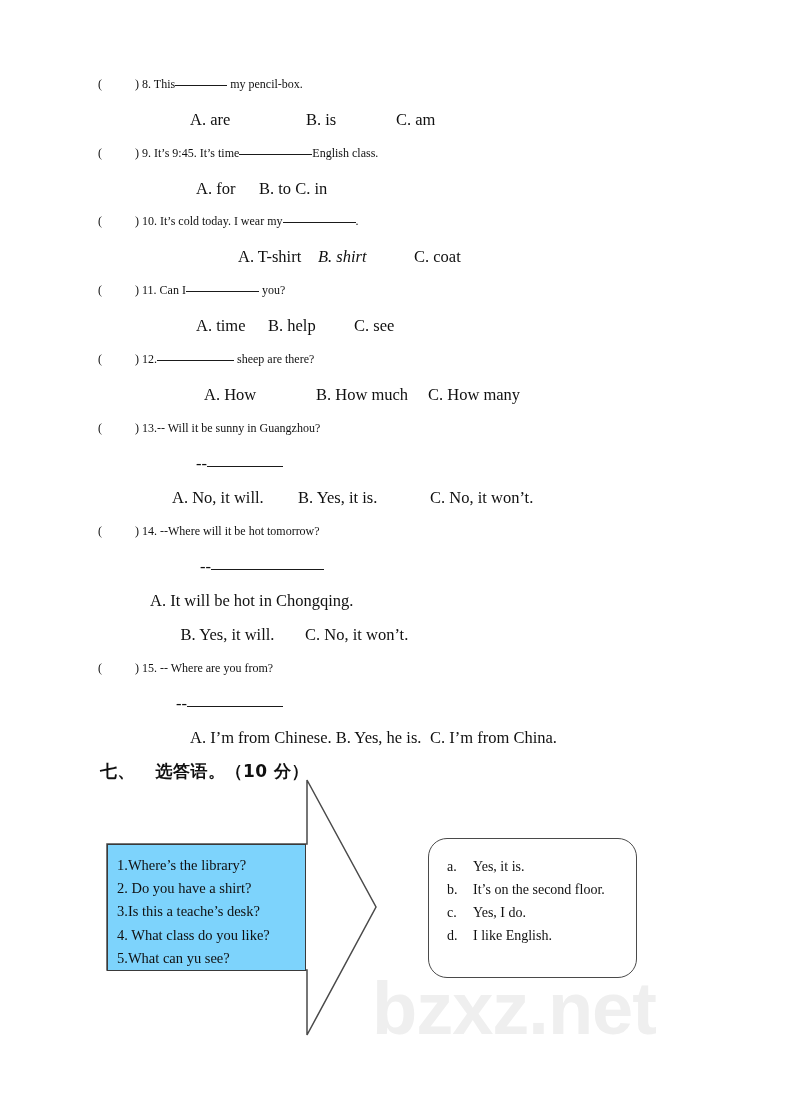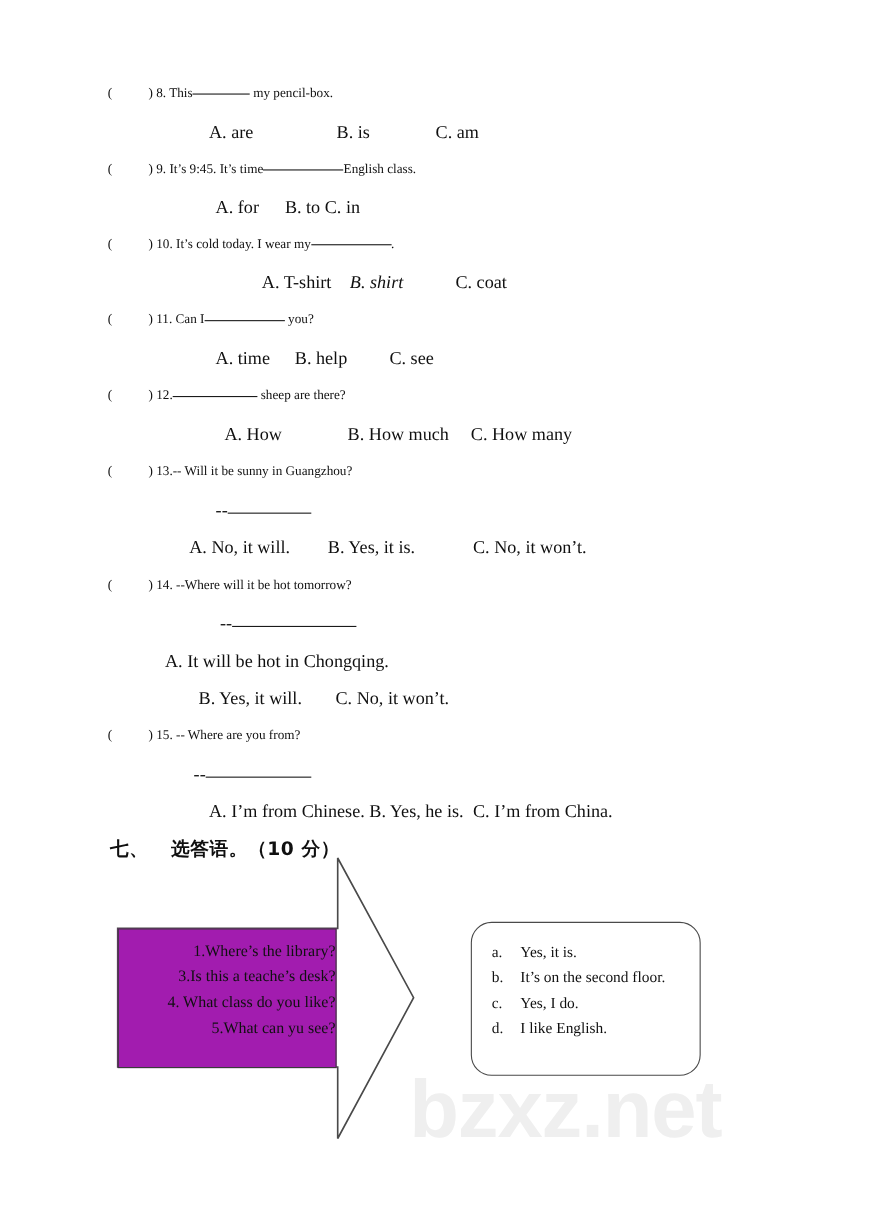--- a/index.html
+++ b/index.html
@@ -96,23 +96,22 @@
 
   
   #q-box {
     position: absolute;
     left: 107px;
     top: 844px;
     width: 199px;
     height: 127px;
     border: 1.4px solid #3a3a3a;
     box-sizing: border-box;
-    background: #a21caf;
+    background: #7dd3fc;
     z-index: 2;
-    text-align: right;
   }
   #q-box ol {
     list-style: none;
     margin: 0;
     padding: 9px 0 0 9px;
   }
   #q-box li {
     font-size: 14.5px;
     line-height: 23.2px;
     white-space: nowrap;
@@ -251,20 +250,21 @@
   <span style="display:inline-block;width:14px;"></span><span>选答语。</span><span class="num">（10 分）</span>
 </div>
 
 <svg id="arrow-svg" width="300" height="290" viewBox="0 0 300 290">
   <polygon points="12,74 212,74 212,10 281,137 212,265 212,200 12,200" fill="#ffffff" stroke="#4a4a4a" stroke-width="1.5" stroke-linejoin="miter"></polygon>
 </svg>
 
 <div id="q-box">
   <ol>
     <li>1.Where’s the library?</li>
+    <li>2. Do you have a shirt?</li>
     <li>3.Is this a teache’s desk?</li>
     <li>4. What class do you like?</li>
     <li>5.What can yu see?</li>
   </ol>
 </div>
 
 <div id="a-box">
   <div class="a-list">
     <div class="a-item">
       <span class="a-key">a.</span>

